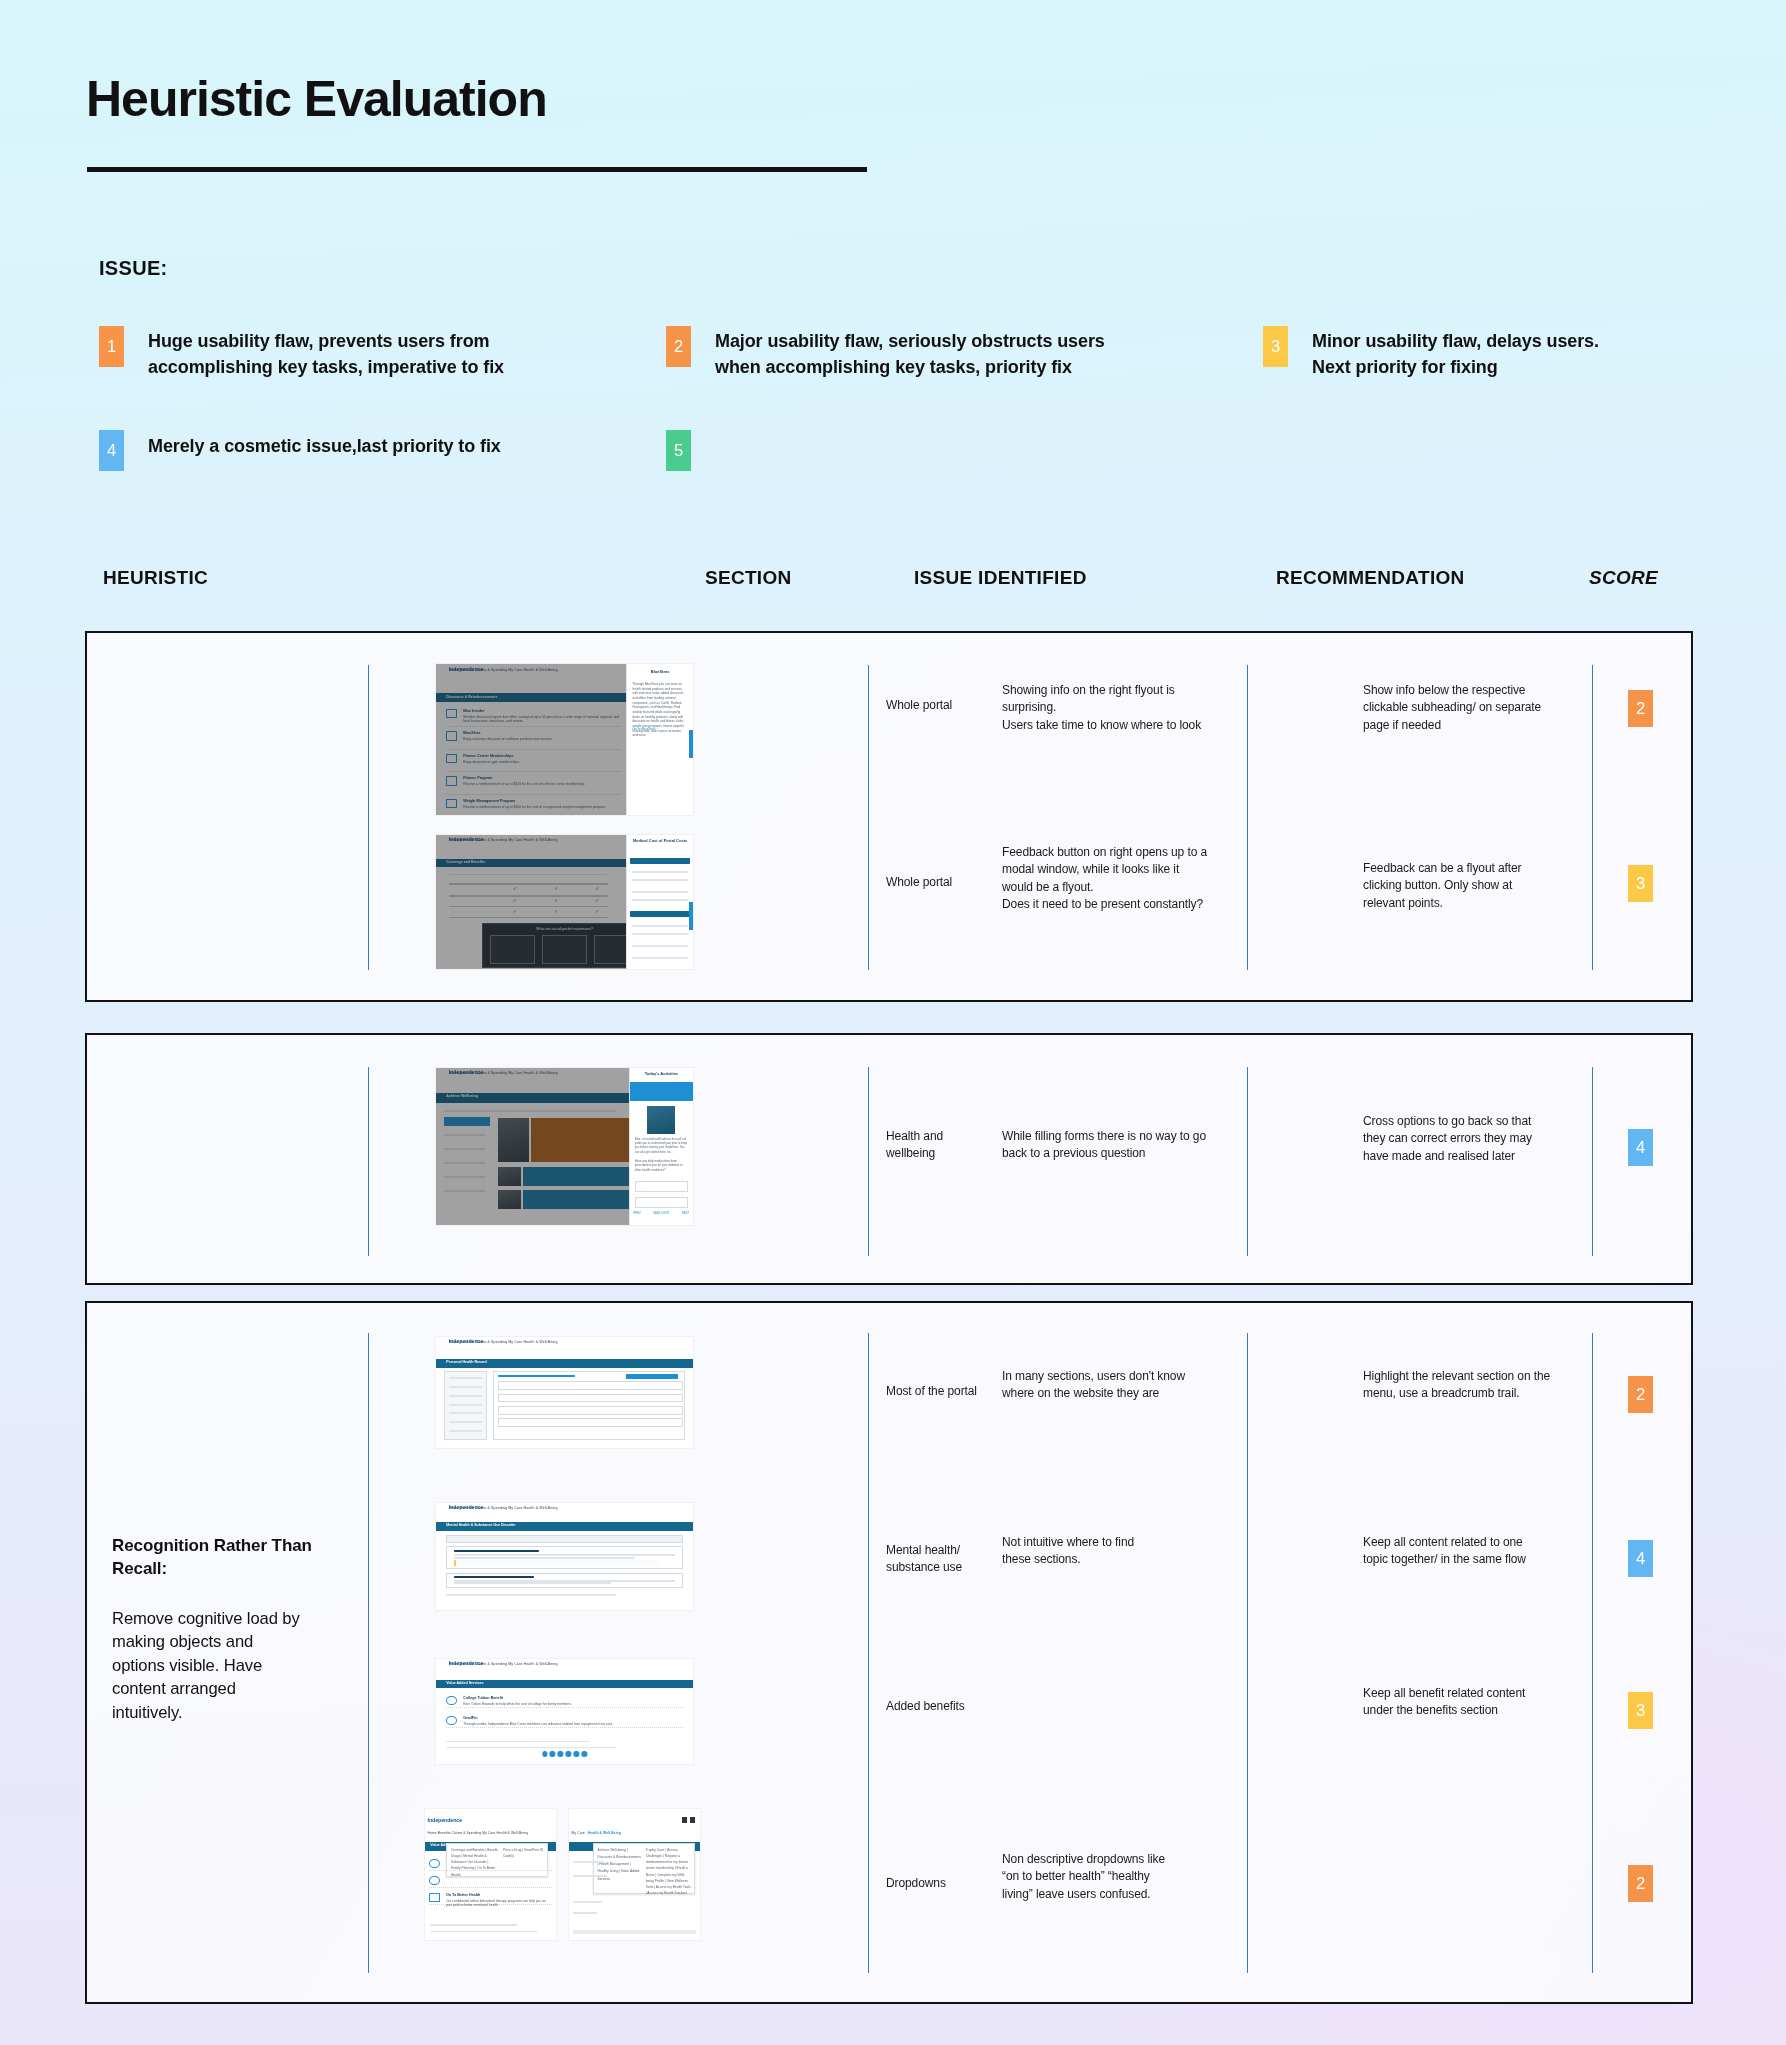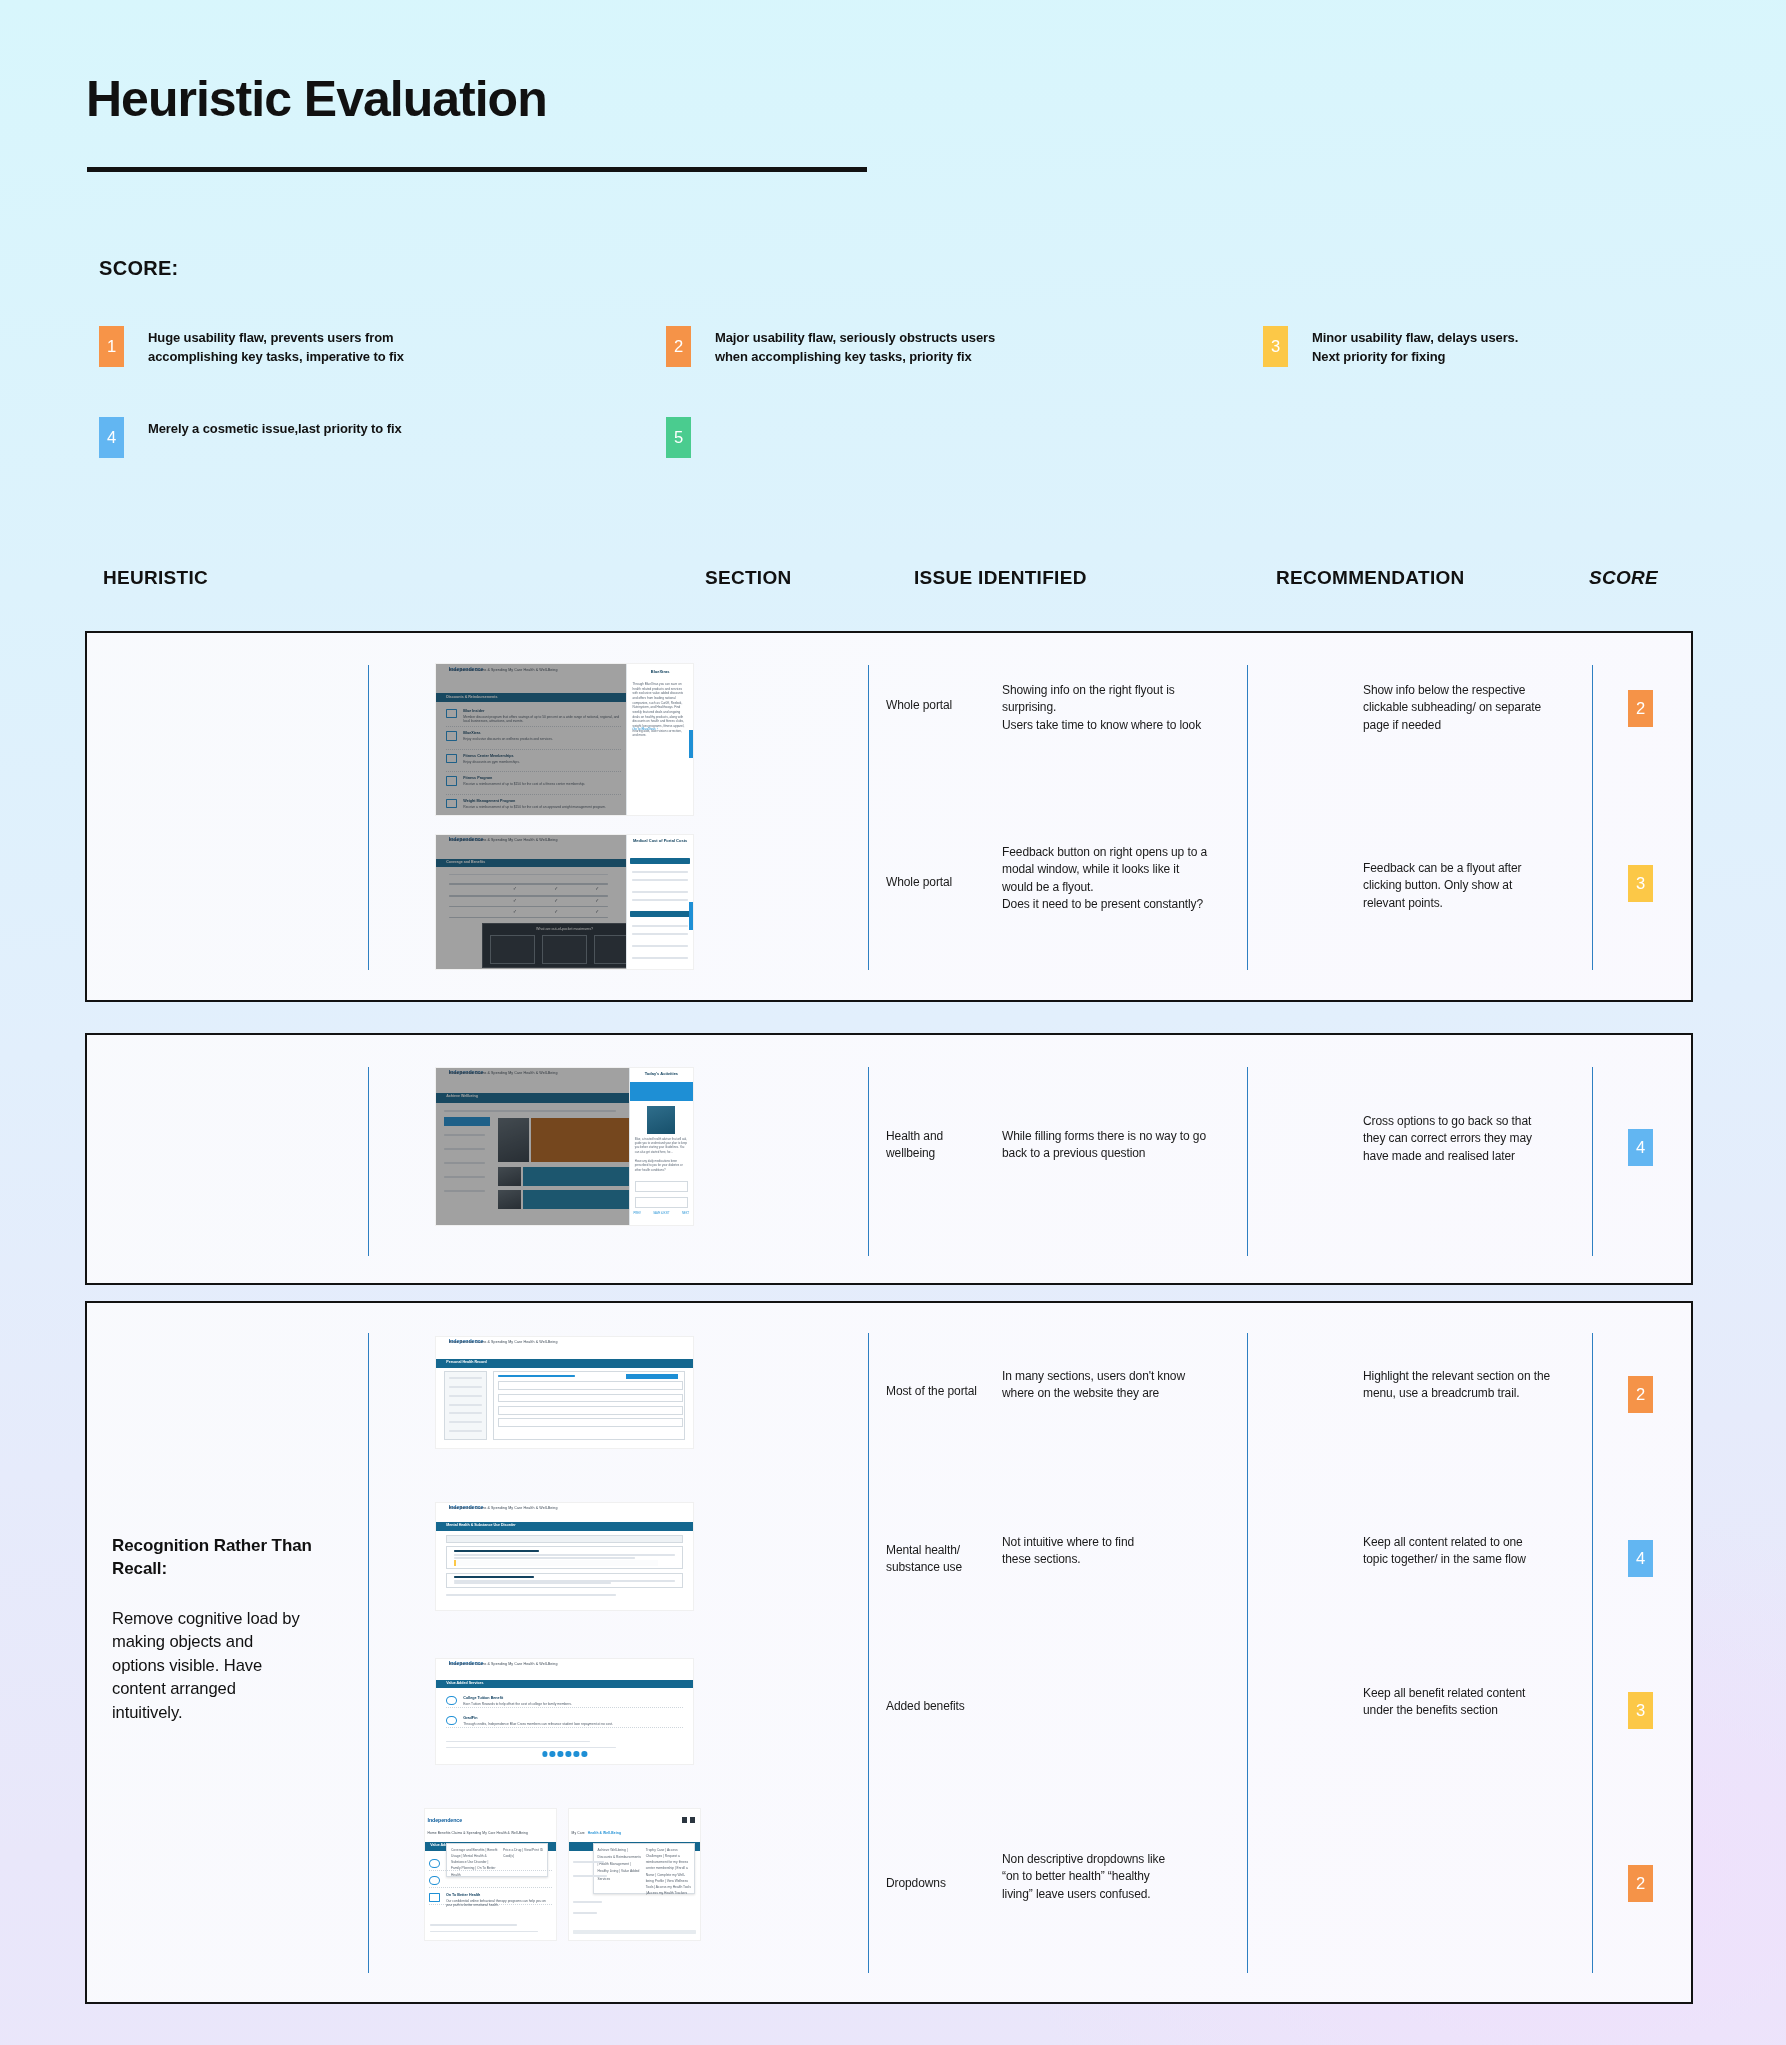--- a/index.html
+++ b/index.html
@@ -56,21 +56,21 @@
     font-size: 16.6px;
     font-weight: 500;
     margin-right: 24px;
   }
   .chip.c-1 { background: #F79448; }
   .chip.c-2 { background: #F59348; }
   .chip.c-3 { background: #FCC847; }
   .chip.c-4 { background: #62B6F2; }
   .chip.c-5 { background: #4ACC8F; }
   .scale-text {
-    font-size: 13px;
+    font-size: 18px;
     font-weight: 700;
     line-height: 1.42;
     padding-top: 3.3px;
     letter-spacing: -0.1px;
   }
 
   
   .col-headers { position: absolute; top: 567px; left: 0; width: 100%; }
   .col-headers span {
     position: absolute;
@@ -214,21 +214,21 @@
   .dropdown-panel { position: absolute; background: #fff; border: 0.7px solid #d7dde3; box-shadow: 0 0.7px 2px rgba(0,0,0,0.12); }
   .dd-txt { position: absolute; font-size: 3.3px; color: #58636f; }
   .tick { position: absolute; color: #2b3640; font-size: 4.6px; }
 </style>
 </head>
 <body>
 
 <div class="page-title">Heuristic Evaluation</div>
 <div class="title-rule"></div>
 
-<div class="scale-heading">SCORE:</div>
+<div class="scale-heading">ISSUE:</div>
 
 <div class="scale-grid">
   <div class="scale-row">
     <div class="scale-cell c1">
       <div class="chip c-1">1</div>
       <div class="scale-text" style="white-space:pre-line">Huge usability flaw,  prevents users from
 accomplishing key tasks, imperative to fix</div>
     </div>
     <div class="scale-cell c2">
       <div class="chip c-2">2</div>

